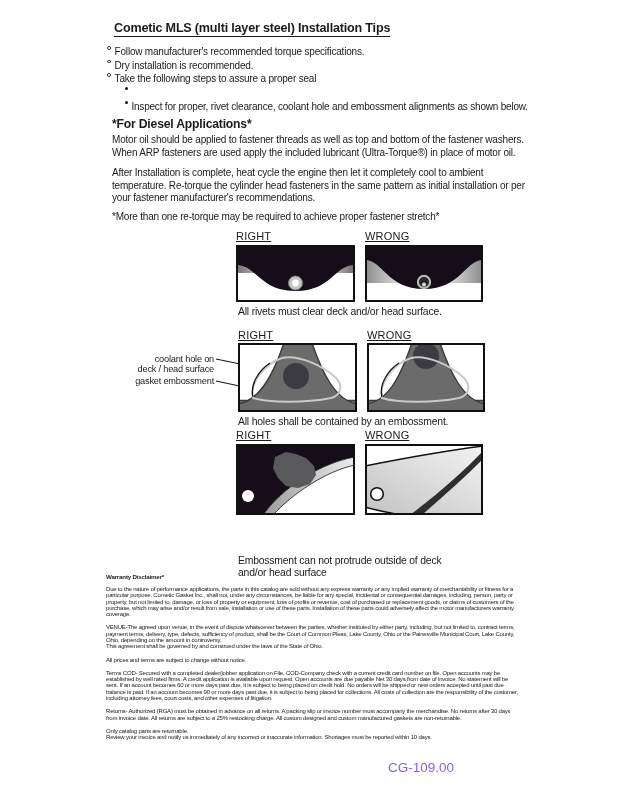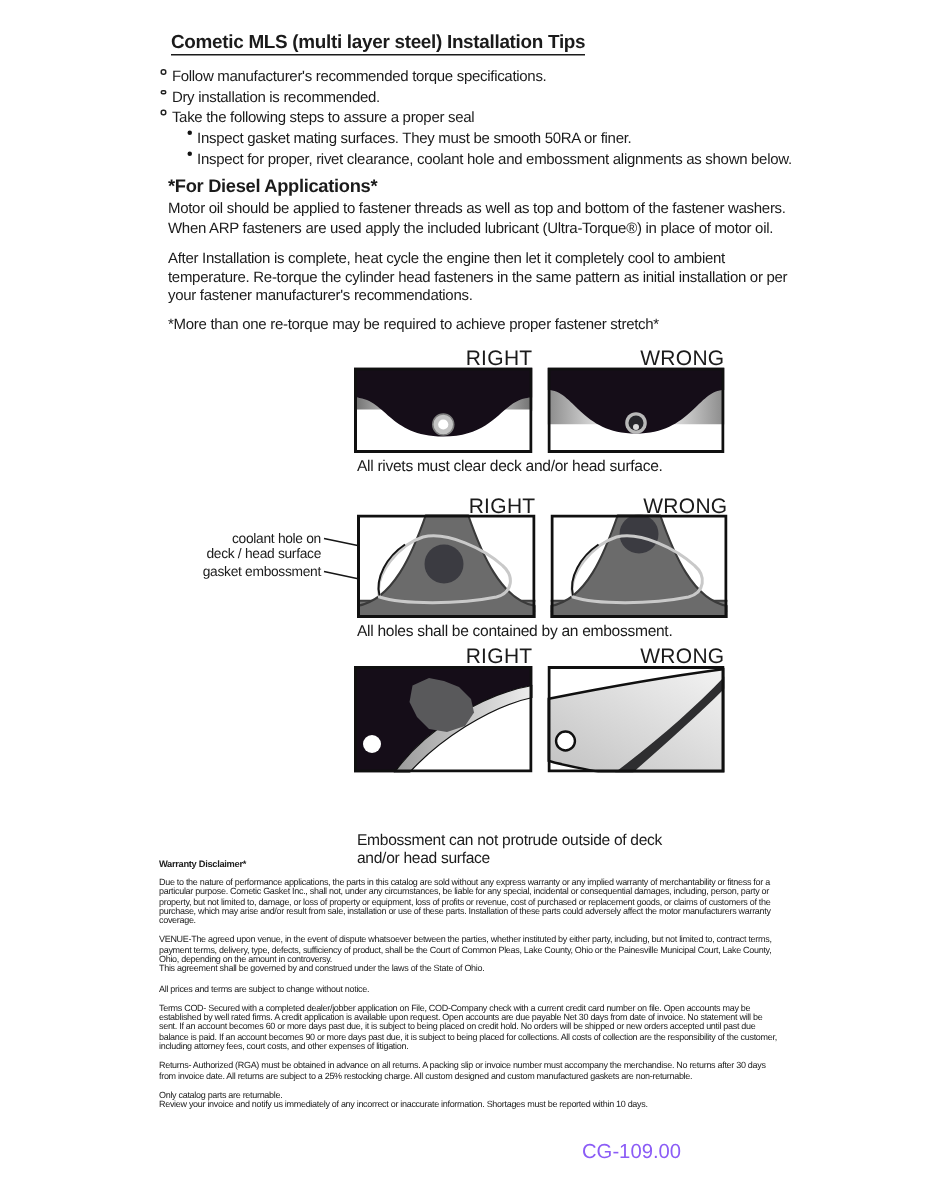--- a/index.html
+++ b/index.html
@@ -28,21 +28,21 @@
   .marker-f{flex:0 0 auto;width:3.4px;height:3.4px;background:#111;border-radius:50%;margin-right:3px;}
   .diesel-head{position:absolute;left:112px;top:117px;font-size:12.2px;font-weight:bold;}
   .body-p{position:absolute;left:112px;width:420px;font-size:10px;line-height:12.6px;}
   .p1{top:134px;}
   .p2{top:167px;}
   .p3{top:211px;}
   .diag-row{position:absolute;left:0;width:618px;}
   .row1{top:230px;height:100px;}
   .row2{top:329px;height:101px;}
   .row3{top:429px;height:115px;}
-  .rw-label{position:absolute;top:0;font-size:14px;text-align:right;letter-spacing:0.2px;}
+  .rw-label{position:absolute;top:0;font-size:11px;text-align:left;letter-spacing:0.2px;text-decoration:underline;}
   .rw-r1{left:236px;width:119px;}
   .rw-w1{left:365px;width:118px;}
   .rw-r2{left:238px;width:119px;}
   .rw-w2{left:367px;width:118px;}
   .dbox{position:absolute;display:block;}
   .caption{position:absolute;left:238px;font-size:10.4px;line-height:11.5px;white-space:pre-line;}
   .cap1{top:76px;}
   .cap2{top:87px;}
   .cap3{top:89px;margin-top:37px;}
   .side-label{position:absolute;font-size:9.2px;line-height:9.8px;text-align:right;white-space:pre-line;}
@@ -69,21 +69,20 @@
     <div class="bullet-row">
       <span class="marker-o"></span>
       <span>Dry installation is recommended.</span>
     </div>
     <div class="bullet-row">
       <span class="marker-o"></span>
       <span>Take the following steps to assure a proper seal</span>
     </div>
     <div class="bullet-row sub">
       <span class="marker-f"></span>
-      <span>Inspect gasket mating surfaces.  They must be smooth 50RA or finer.</span>
     </div>
     <div class="bullet-row sub">
       <span class="marker-f"></span>
       <span>Inspect for proper, rivet clearance, coolant hole and embossment alignments as shown below.</span>
     </div>
   </div>
 
   <div class="diesel-head">*For Diesel Applications*</div>
   <p class="body-p p1">Motor oil should be applied to fastener threads as well as top and bottom of the fastener washers. When ARP fasteners are used apply the included lubricant (Ultra-Torque®) in place of motor oil.</p>
   <p class="body-p p2">After Installation is complete, heat cycle the engine then let it completely cool to ambient temperature. Re-torque the cylinder head fasteners in the same pattern as initial installation or per your fastener manufacturer's recommendations.</p>

